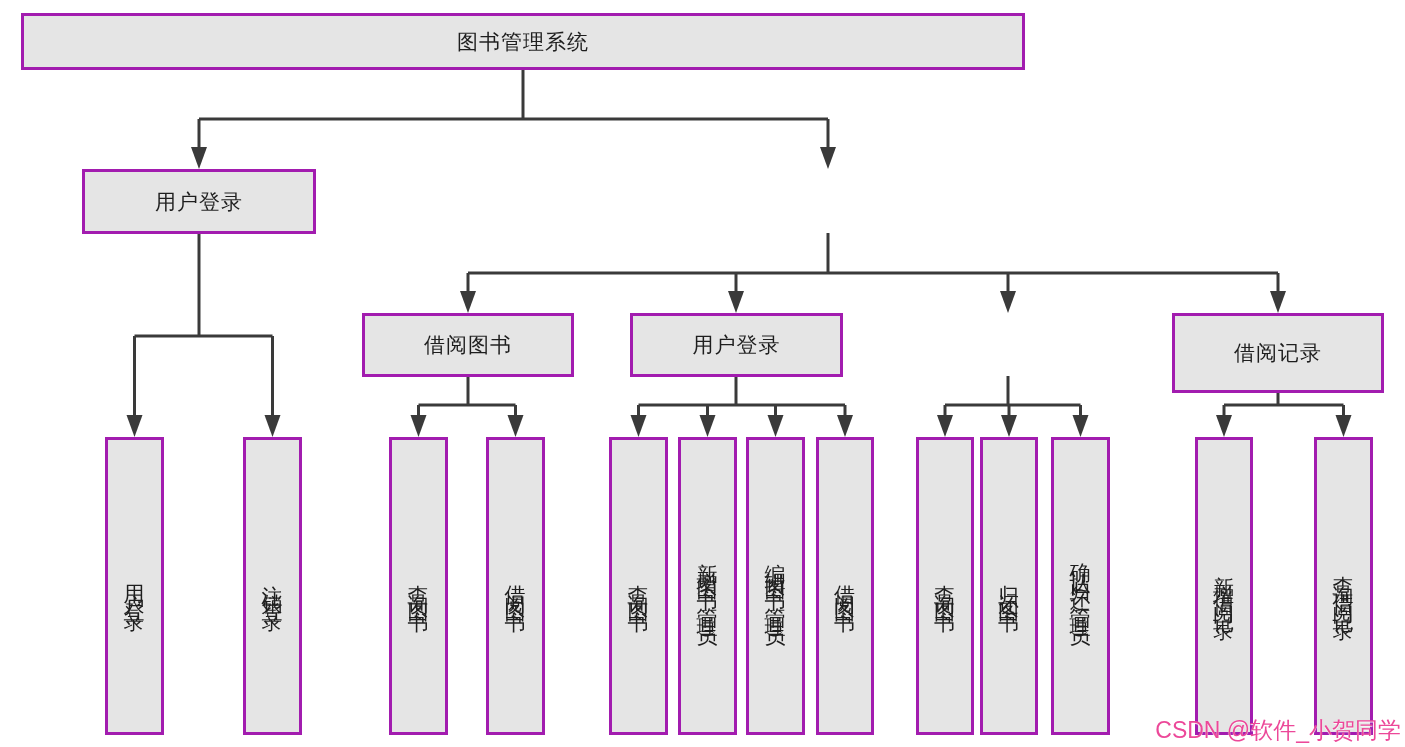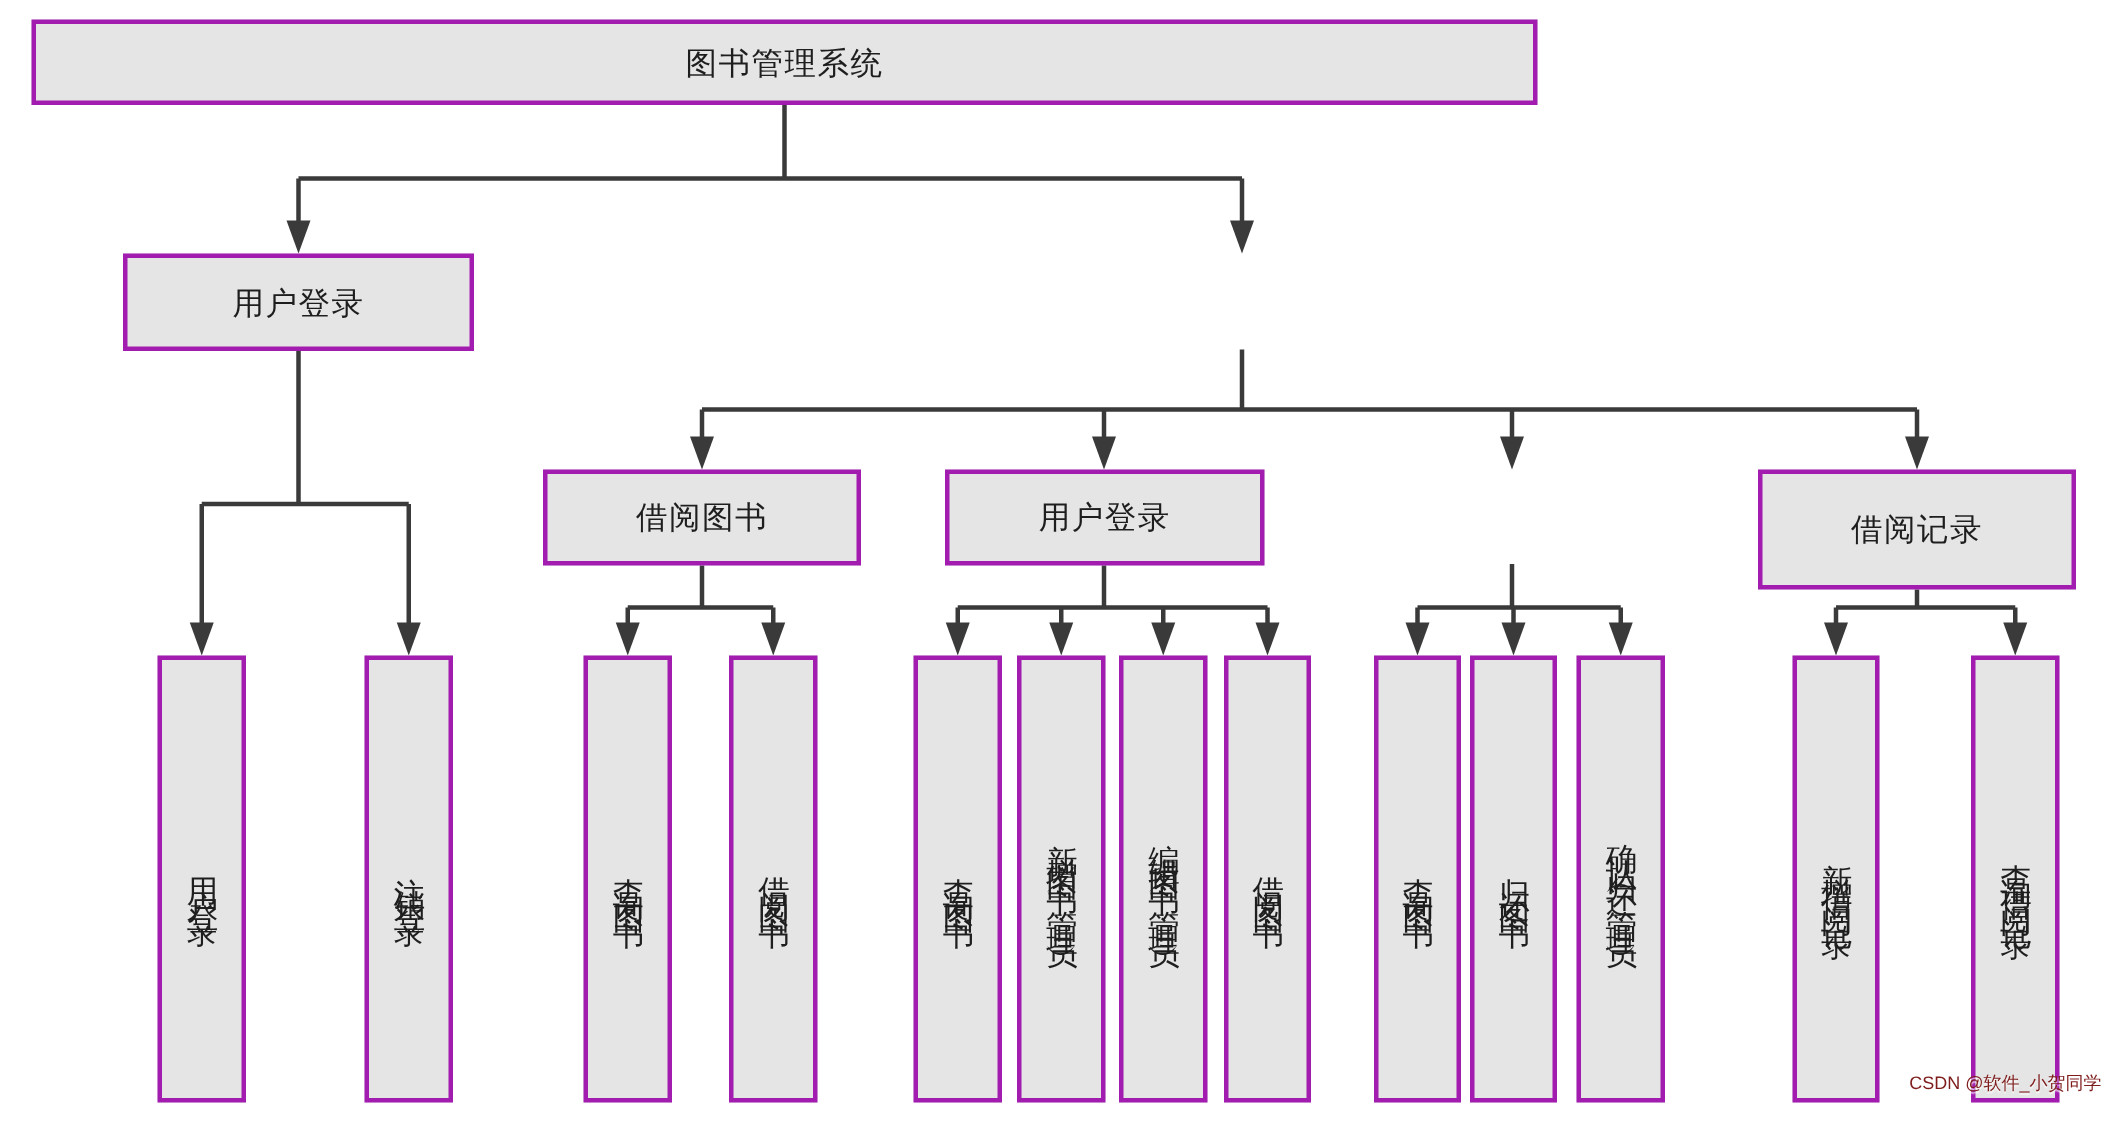--- a/index.html
+++ b/index.html
@@ -25,23 +25,23 @@
     white-space:nowrap;
   }
   .node.v span{
     writing-mode:vertical-rl;
     font-size:21px;
     letter-spacing:9px;
     line-height:1;
   }
   .watermark{
     position:absolute;
-    right:4px;bottom:16px;
-    font-size:12px;
-    color:#7f1d1d;
+    right:4px;bottom:1px;
+    font-size:23px;
+    color:#ec4899;
     text-shadow:0 1px 1px #ffffff;
     white-space:nowrap;
   }
 </style>
 </head>
 <body>
 
 <div class="canvas">
 
   <svg class="wires" viewBox="0 0 1405 747" xmlns="http://www.w3.org/2000/svg">

